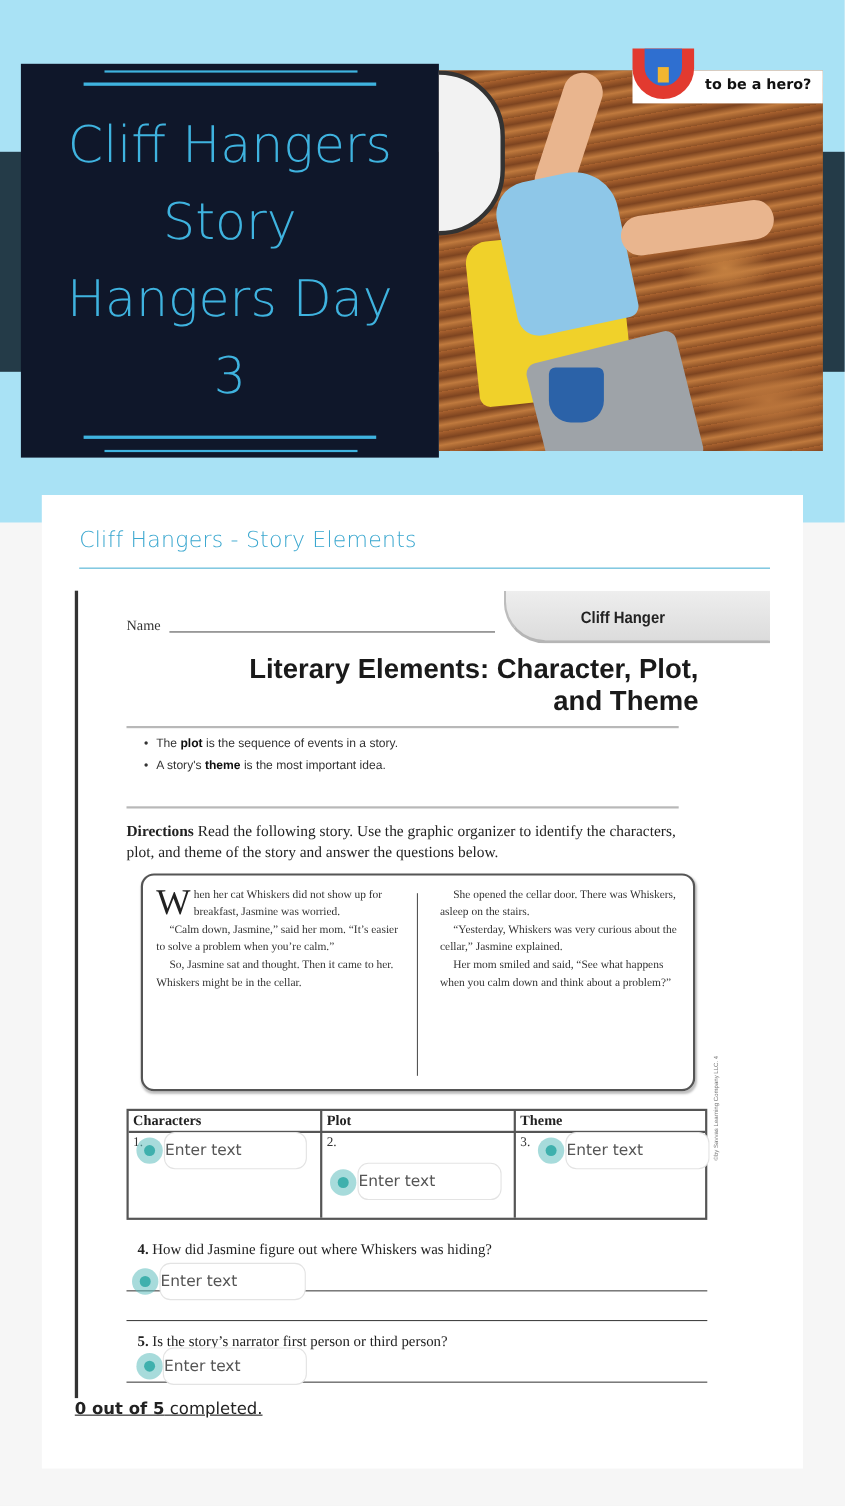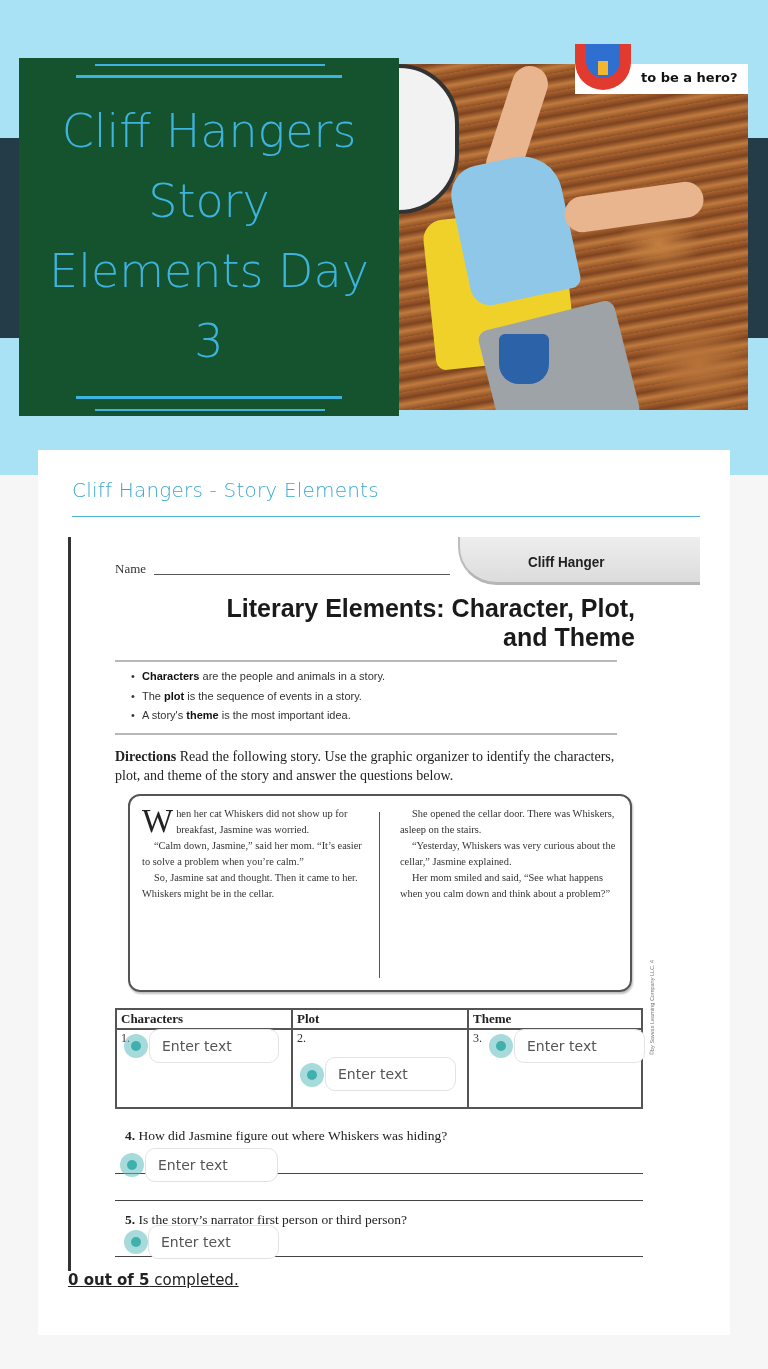--- a/index.html
+++ b/index.html
@@ -2,21 +2,21 @@
 <html><head>
 <meta charset="utf-8">
 <style>
   * { box-sizing: border-box; margin: 0; padding: 0; }
   html, body { width: 768px; height: 1369px; background: #f6f6f6; overflow: hidden; }
   body { position: relative; font-family: "Liberation Sans", sans-serif; }
 
   
   .hero-bg { position: absolute; left: 0; top: 0; width: 768px; height: 475px; background: #a9e2f5; }
   .hero-band { position: absolute; left: 0; top: 138px; width: 768px; height: 200px; background: #243b48; }
-  .hero-title-card { position: absolute; left: 19px; top: 58px; width: 380px; height: 358px; background: #14532d; }
+  .hero-title-card { position: absolute; left: 19px; top: 58px; width: 380px; height: 358px; background: #0f172a; }
   .hero-line { position: absolute; height: 3px; background: #3fb3df; }
   .hero-title { position: absolute; left: 0; top: 38px; width: 380px; text-align: center;
     font-family: "DejaVu Sans", sans-serif; font-weight: 300; color: #3fb3df;
     font-size: 46px; line-height: 70px; letter-spacing: 0px; }
   .hero-image { position: absolute; left: 399px; top: 64px; width: 349px; height: 346px; overflow: hidden; background: #9a5a2a; }
   .rock { position: absolute; inset: 0;
     background:
       radial-gradient(ellipse 60px 40px at 260px 180px, #c48040 0%, transparent 70%),
       radial-gradient(ellipse 90px 60px at 300px 300px, #b8733a 0%, transparent 70%),
       repeating-linear-gradient(170deg, #a8612e 0px, #7d4420 6px, #c07a3e 12px, #8f5226 18px);
@@ -77,39 +77,39 @@
   .org-num { position: absolute; top: 21px; font-family: "Liberation Serif", serif; font-size: 12px; color: #333; }
 
   .question { position: absolute; font-family: "Liberation Serif", serif; font-size: 13.5px; color: #222; }
   .question b { font-weight: bold; }
   .answer-line { position: absolute; height: 1px; background: #444; }
 
   .copyright { position: absolute; left: 611px; top: 605px; font-size: 5.5px; color: #777; transform: rotate(-90deg); transform-origin: left top; white-space: nowrap; font-family: "Liberation Sans", sans-serif; }
   .dot { position: absolute; width: 24px; height: 24px; border-radius: 50%; background: rgba(95,190,190,0.55); }
   .dot::after { content: ""; position: absolute; left: 7px; top: 7px; width: 10px; height: 10px; border-radius: 50%; background: #3fb0ad; }
   .text-input { position: absolute; height: 34px; border: 1px solid #e3e3e3; border-radius: 10px; background: #fff;
-    font-family: "DejaVu Sans", sans-serif; font-size: 14px; color: #444; padding-left: 12px; outline: none; }
+    font-family: "DejaVu Sans", sans-serif; font-size: 14px; color: #444; outline: none; }
   .text-input::placeholder { color: #555; }
 
   .progress { position: absolute; left: 30px; top: 821px; font-family: "DejaVu Sans", sans-serif; font-size: 15px; color: #222; text-decoration: underline; }
   .progress b { font-weight: bold; }
 </style>
 </head>
 <body>
 
 <div class="hero-bg"></div>
 <div class="hero-band"></div>
 
 <div class="hero-title-card">
   <div class="hero-line" style="left:76px; top:6px; width:230px; height:2px;"></div>
   <div class="hero-line" style="left:57px; top:17px; width:266px;"></div>
   <div class="hero-title">
     <div>Cliff Hangers</div>
     <div>Story</div>
-    <div>Elements Day</div>
+    <div>Hangers Day</div>
     <div>3</div>
   </div>
   <div class="hero-line" style="left:57px; top:338px; width:266px;"></div>
   <div class="hero-line" style="left:76px; top:351px; width:230px; height:2px;"></div>
 </div>
 
 <div class="hero-image">
   <div class="rock"></div>
   <div class="arm-up"></div>
   <div class="shirt-yellow"></div>
@@ -137,21 +137,20 @@
   <div class="tab-shape"></div>
   <div class="tab-label">Cliff Hanger</div>
 
   <div class="sheet-heading">
     <div>Literary Elements: Character, Plot,</div>
     <div>and Theme</div>
   </div>
 
   <div class="grey-rule" style="top:210px; width:502px;"></div>
   <ul class="bullets">
-    <li><span></span><b>Characters</b><span> are the people and animals in a story.</span></li>
     <li><span>The </span><b>plot</b><span> is the sequence of events in a story.</span></li>
     <li><span>A story's </span><b>theme</b><span> is the most important idea.</span></li>
   </ul>
   <div class="grey-rule" style="top:283px; width:502px;"></div>
 
   <div class="directions"><b>Directions</b><span> Read the following story. Use the graphic organizer to identify the characters, plot, and theme of the story and answer the questions below.</span></div>
 
   <div class="story-box">
     <div class="story-col story-left">
       <p class="noindent"><span class="dropcap">W</span><span>hen her cat Whiskers did not show up for breakfast, Jasmine was worried.</span></p>

